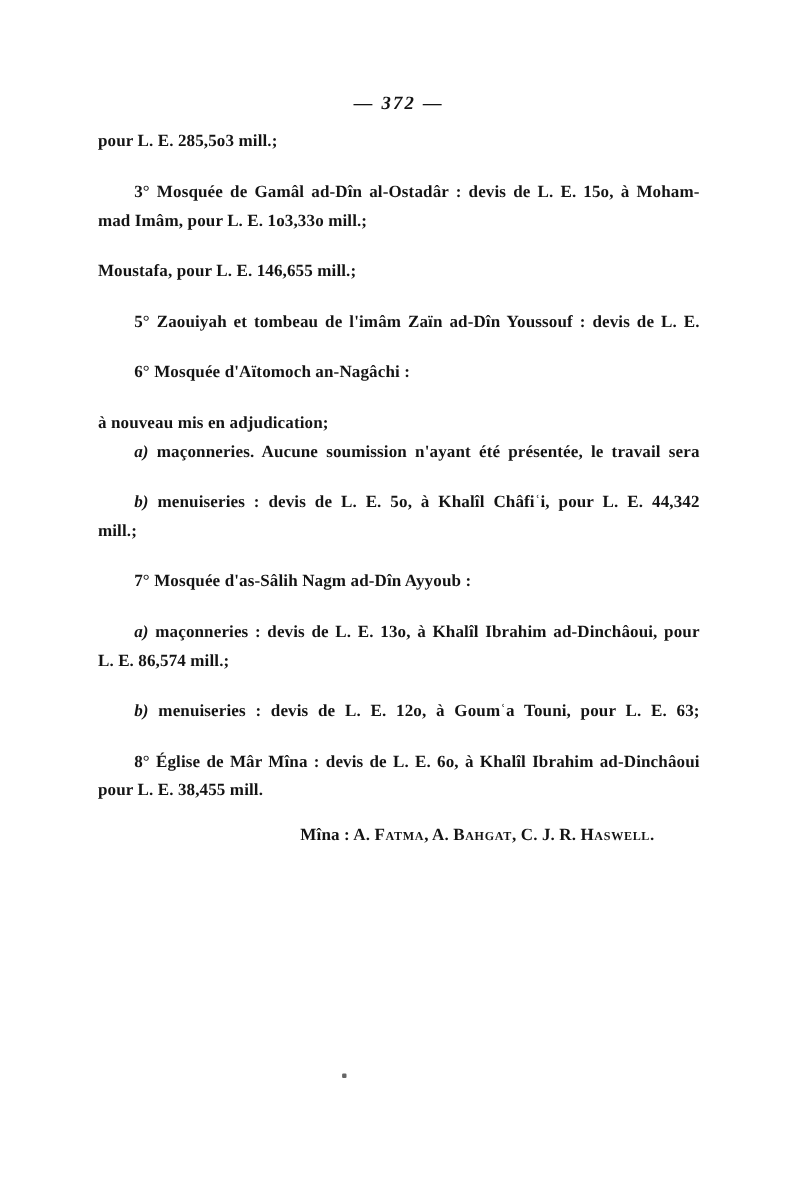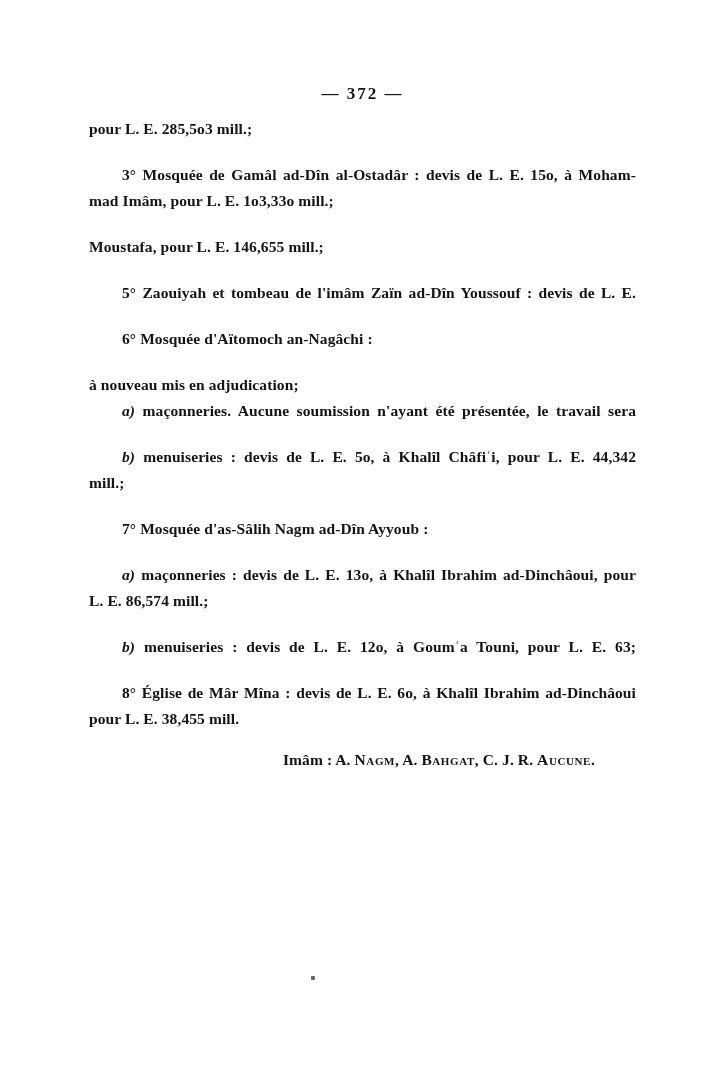--- a/index.html
+++ b/index.html
@@ -18,20 +18,21 @@
     color: #141414;
   }
   .page-header {
     position: absolute;
     top: 84px;
     left: 89px;
     width: 547px;
     text-align: center;
     font-size: 17px;
     letter-spacing: 2px;
+    font-style: italic;
   }
   .page-body-wrap {
     position: absolute;
     top: 116px;
     left: 89px;
     width: 547px;
     font-size: 15.5px;
     letter-spacing: 0.1px;
   }
   .para + .para { margin-top: 20px; }
@@ -110,18 +111,18 @@
         </div>
         <div class="para">
           <div class="line j first"><span class="marker it">b)</span> menuiseries : devis de L. E. 12o, à Goumʿa Touni, pour L. E. 63;</div>
         </div>
         <div class="para">
           <div class="line j first"><span class="marker">8°</span> Église de Mâr Mîna : devis de L. E. 6o, à Khalîl Ibrahim ad-Dinchâoui</div>
           <div class="line">pour L. E. 38,455 mill.</div>
         </div>
       </div>
 
-    <div class="signature"><span>Imâm : A. </span><span class="sc">Nagm</span><span>, A. </span><span class="sc">Bahgat</span><span>, C. J. R. </span><span class="sc">Aucune</span><span>.</span></div>
+    <div class="signature"><span>Mîna : A. </span><span class="sc">Fatma</span><span>, A. </span><span class="sc">Bahgat</span><span>, C. J. R. </span><span class="sc">Haswell</span><span>.</span></div>
   </div>
 
   <div class="speck"></div>
 
 </div>
 
 </body></html>

